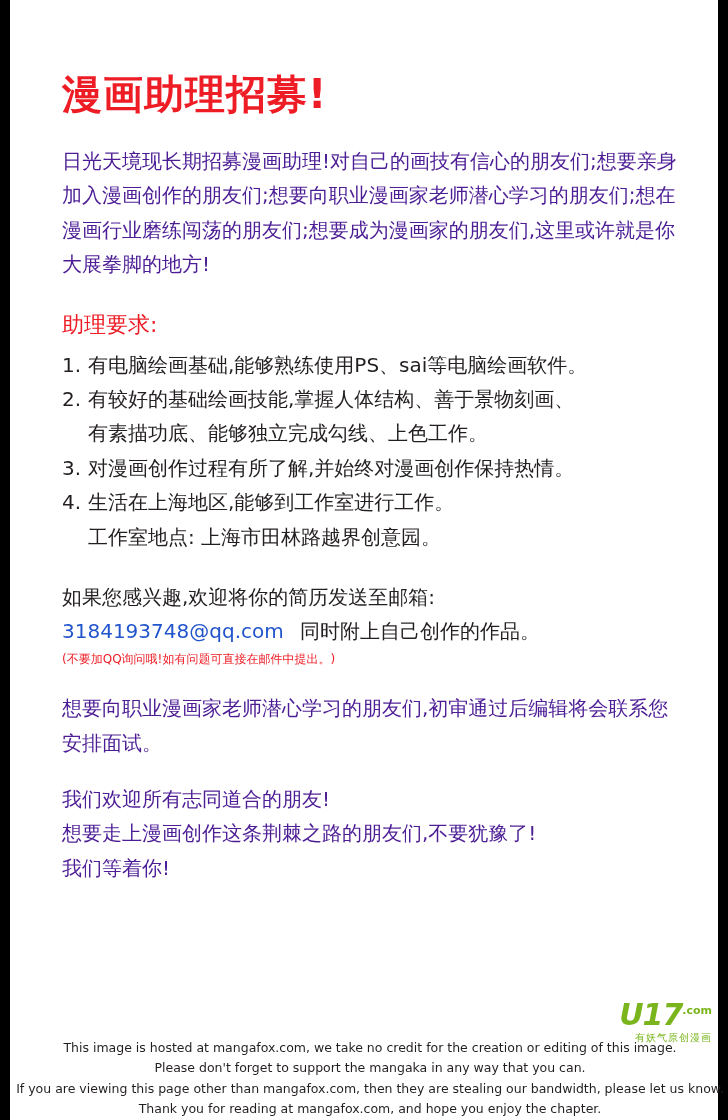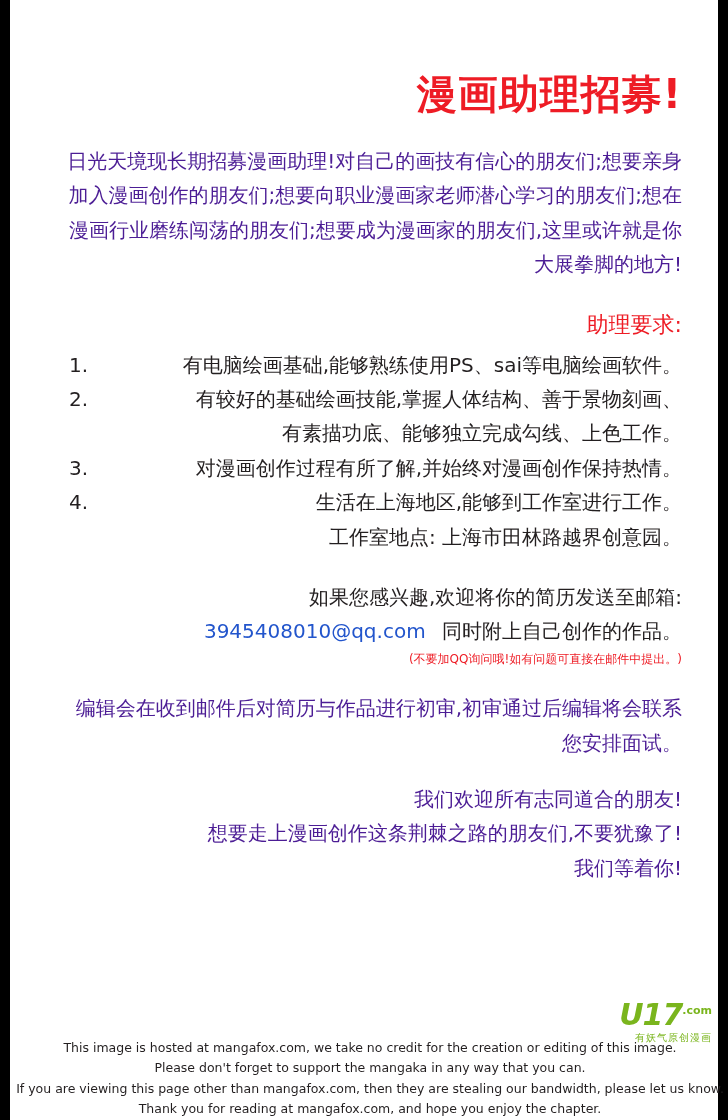--- a/index.html
+++ b/index.html
@@ -28,21 +28,20 @@
     background: #000000;
   }
   .edge-left { left: 0; }
   .edge-right { right: 0; }
 
   .content {
     position: absolute;
     left: 62px;
     top: 70px;
     width: 620px;
-    text-align: right;
   }
 
   .headline {
     color: #ee1c25;
     font-size: 40px;
     font-weight: bold;
     letter-spacing: 1px;
     line-height: 1.2;
     margin: 0 0 26px 0;
     font-family: "DejaVu Sans", "Liberation Sans", sans-serif;
@@ -184,28 +183,28 @@
       <li>
         <span class="num"></span>
         <span class="txt">工作室地点: 上海市田林路越界创意园。</span>
       </li>
     </ol>
 
     <div class="spacer-lg"></div>
 
     <div class="mail-line">如果您感兴趣,欢迎将你的简历发送至邮箱:</div>
     <div class="mail-line">
-      <span class="mail-addr">3945408010@qq.com</span>
+      <span class="mail-addr">3184193748@qq.com</span>
       <span style="margin-left:10px;">同时附上自己创作的作品。</span>
     </div>
     <div class="note-red">(不要加QQ询问哦!如有问题可直接在邮件中提出。)</div>
 
     <div class="spacer-md"></div>
 
-    <div class="para">编辑会在收到邮件后对简历与作品进行初审,初审通过后编辑将会联系您安排面试。</div>
+    <div class="para">想要向职业漫画家老师潜心学习的朋友们,初审通过后编辑将会联系您安排面试。</div>
 
     <div class="spacer-md"></div>
 
     <div class="para">我们欢迎所有志同道合的朋友!</div>
     <div class="para">想要走上漫画创作这条荆棘之路的朋友们,不要犹豫了!</div>
     <div class="para">我们等着你!</div>
 
   </div>
 
   <div class="logo">

